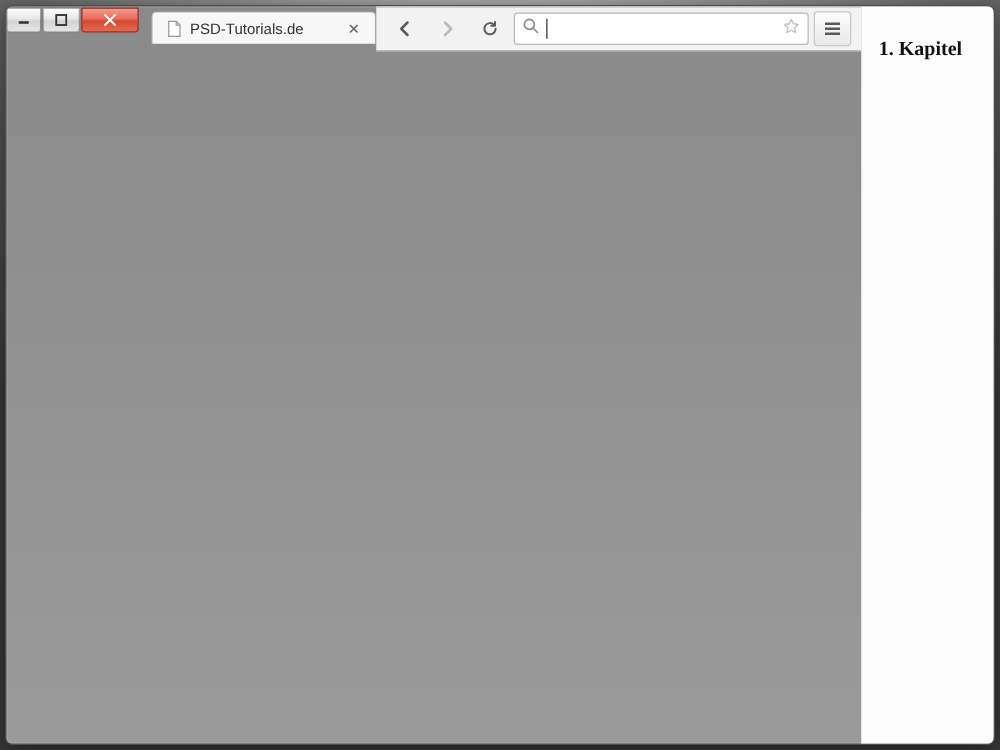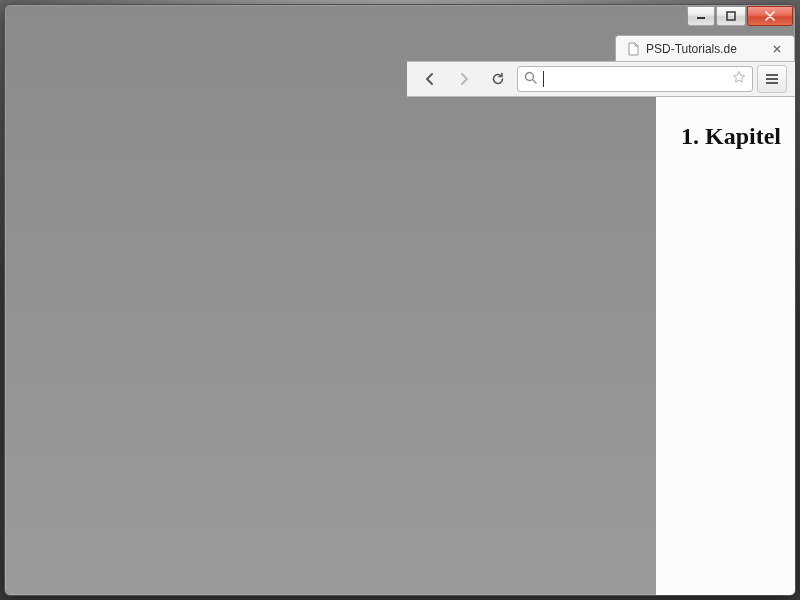--- a/index.html
+++ b/index.html
@@ -19,22 +19,20 @@
     }
     .window {
       position: absolute;
       left: 4px; top: 4px; right: 4px; bottom: 4px;
       background: linear-gradient(180deg, #8a8a8a 0%, #9a9a9a 100%);
       border: 1px solid #4e4e4e;
       border-radius: 6px;
       box-shadow: 0 4px 20px rgba(0,0,0,0.5), inset 0 0 0 1px rgba(255,255,255,0.15);
       overflow: hidden;
       display: flex;
-      flex-direction: column;
-      align-items: flex-end;
     }
     .titlebar {
       height: 26px;
       display: flex;
       align-items: stretch;
       justify-content: flex-end;
       padding: 0 1px 0 0;
     }
     .win-controls { display: flex; gap: 1px; margin-top: 1px; margin-right: 1px; }
     .win-btn {
@@ -140,23 +138,23 @@
     }
     .content {
       flex: 1;
       background: #fcfcfc;
       padding: 20px 14px;
       font-family: "Times New Roman", Times, serif;
       color: #111;
       overflow: auto;
     }
     .content h2 {
-      font-size: 24px;
+      font-size: 16px;
       font-weight: bold;
-      margin: 6px 0 22px 11px;
+      margin: 6px 0 22px 0;
     }
     .page-icon {
       width: 14px; height: 14px;
       display: inline-flex; align-items: center; justify-content: center;
     }
     .star-icon { color: #c0c0c0; }
   </style>
 </head>
 <body>
 

